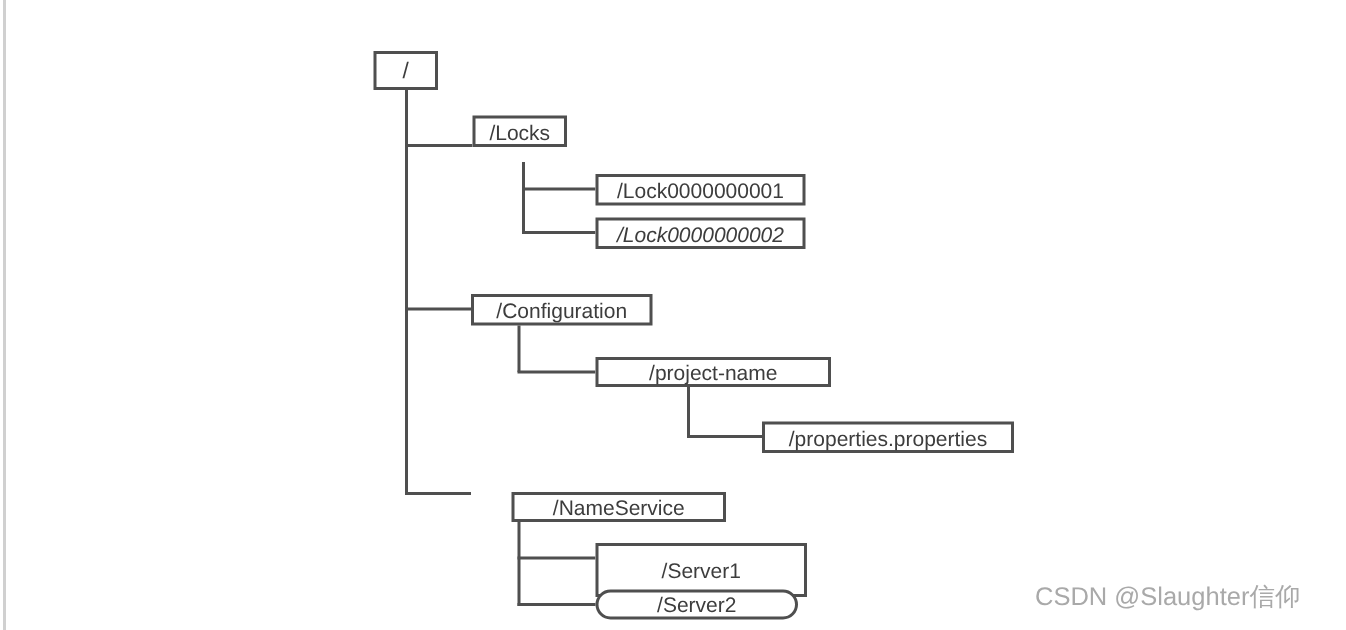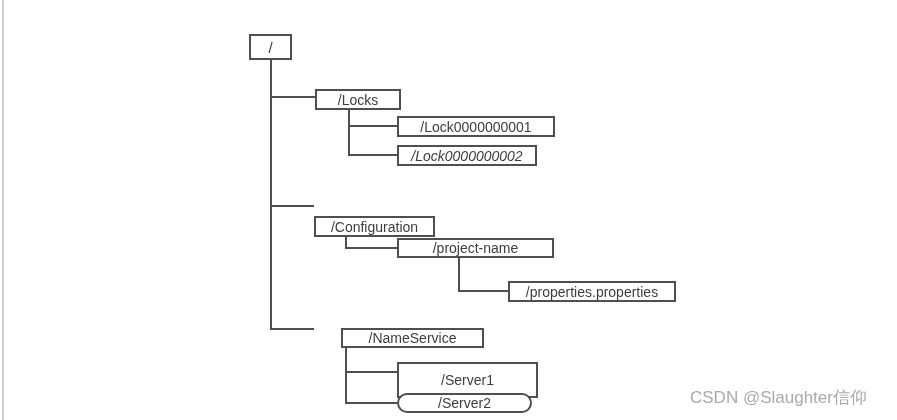--- a/index.html
+++ b/index.html
@@ -27,24 +27,24 @@
     position:absolute;box-sizing:border-box;
     border:2px solid var(--box-border);
     background:#fff;color:var(--text);
     display:flex;align-items:center;justify-content:center;
     font-size:14px;line-height:1;white-space:nowrap;
   }
   .ln{position:absolute;background:var(--line);}
 
   
   .n-root{left:249px;top:34px;width:43px;height:26px;font-size:15px;}
-  .n-locks{left:315px;top:89px;width:86px;height:21px;}
-  .n-lock1{left:397px;top:116px;width:158px;height:21px;}
+  .n-locks{left:315px;top:77px;width:63px;height:21px;}
+  .n-lock1{left:397px;top:116px;width:140px;height:21px;}
   .n-lock2{left:397px;top:145px;width:140px;height:21px;font-style:italic;}
-  .n-configuration{left:314px;top:196px;width:121px;height:21px;margin-top:20px;}
+  .n-configuration{left:314px;top:196px;width:121px;height:21px;}
   .n-project-name{left:397px;top:238px;width:157px;height:20px;}
   .n-application-properties{left:508px;top:281px;width:168px;height:21px;}
   .n-nameservice{left:314px;top:328px;width:143px;height:20px;margin-left:27px;}
   .n-server1{left:397px;top:362px;width:141px;height:36px;}
   .n-server2{left:397px;top:393px;width:135px;height:20px;border-radius:10px;}
 
   
   .l-trunk-root{left:270px;top:59px;width:2px;height:271px;}
   .l-branch-locks{left:270px;top:96px;width:45px;height:2px;}
   .l-trunk-locks{left:348px;top:108px;width:2px;height:48px;}

